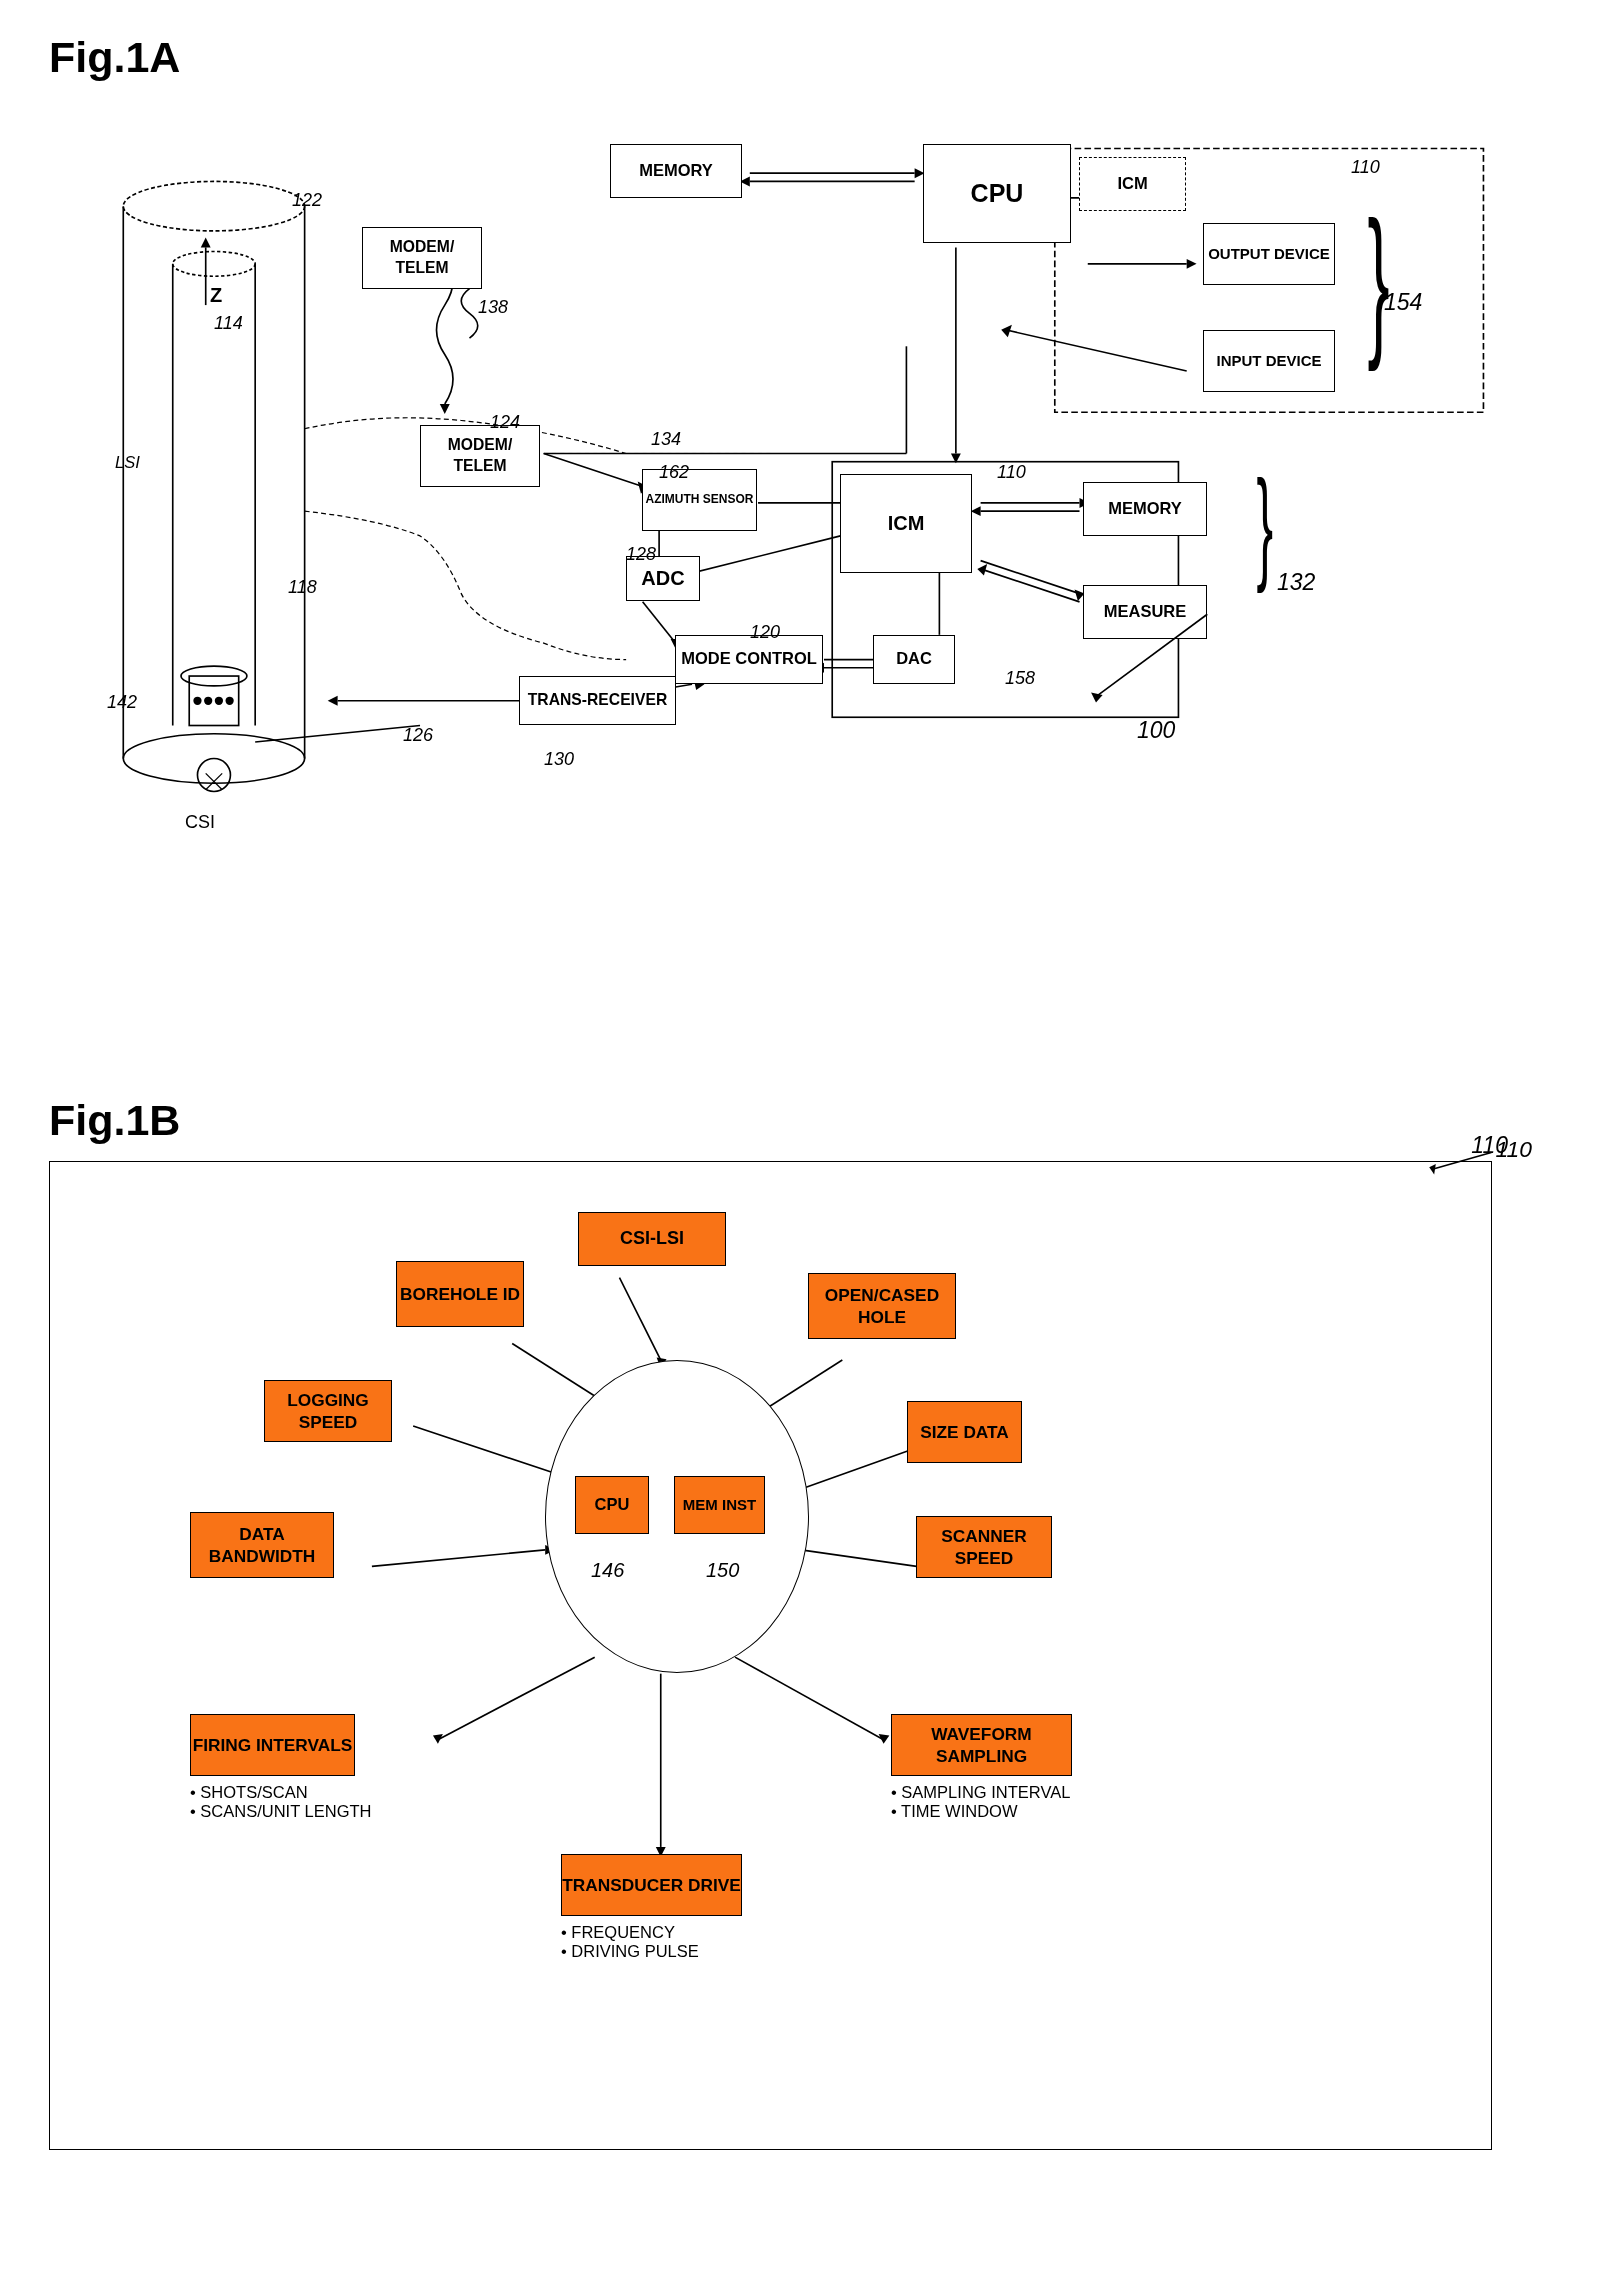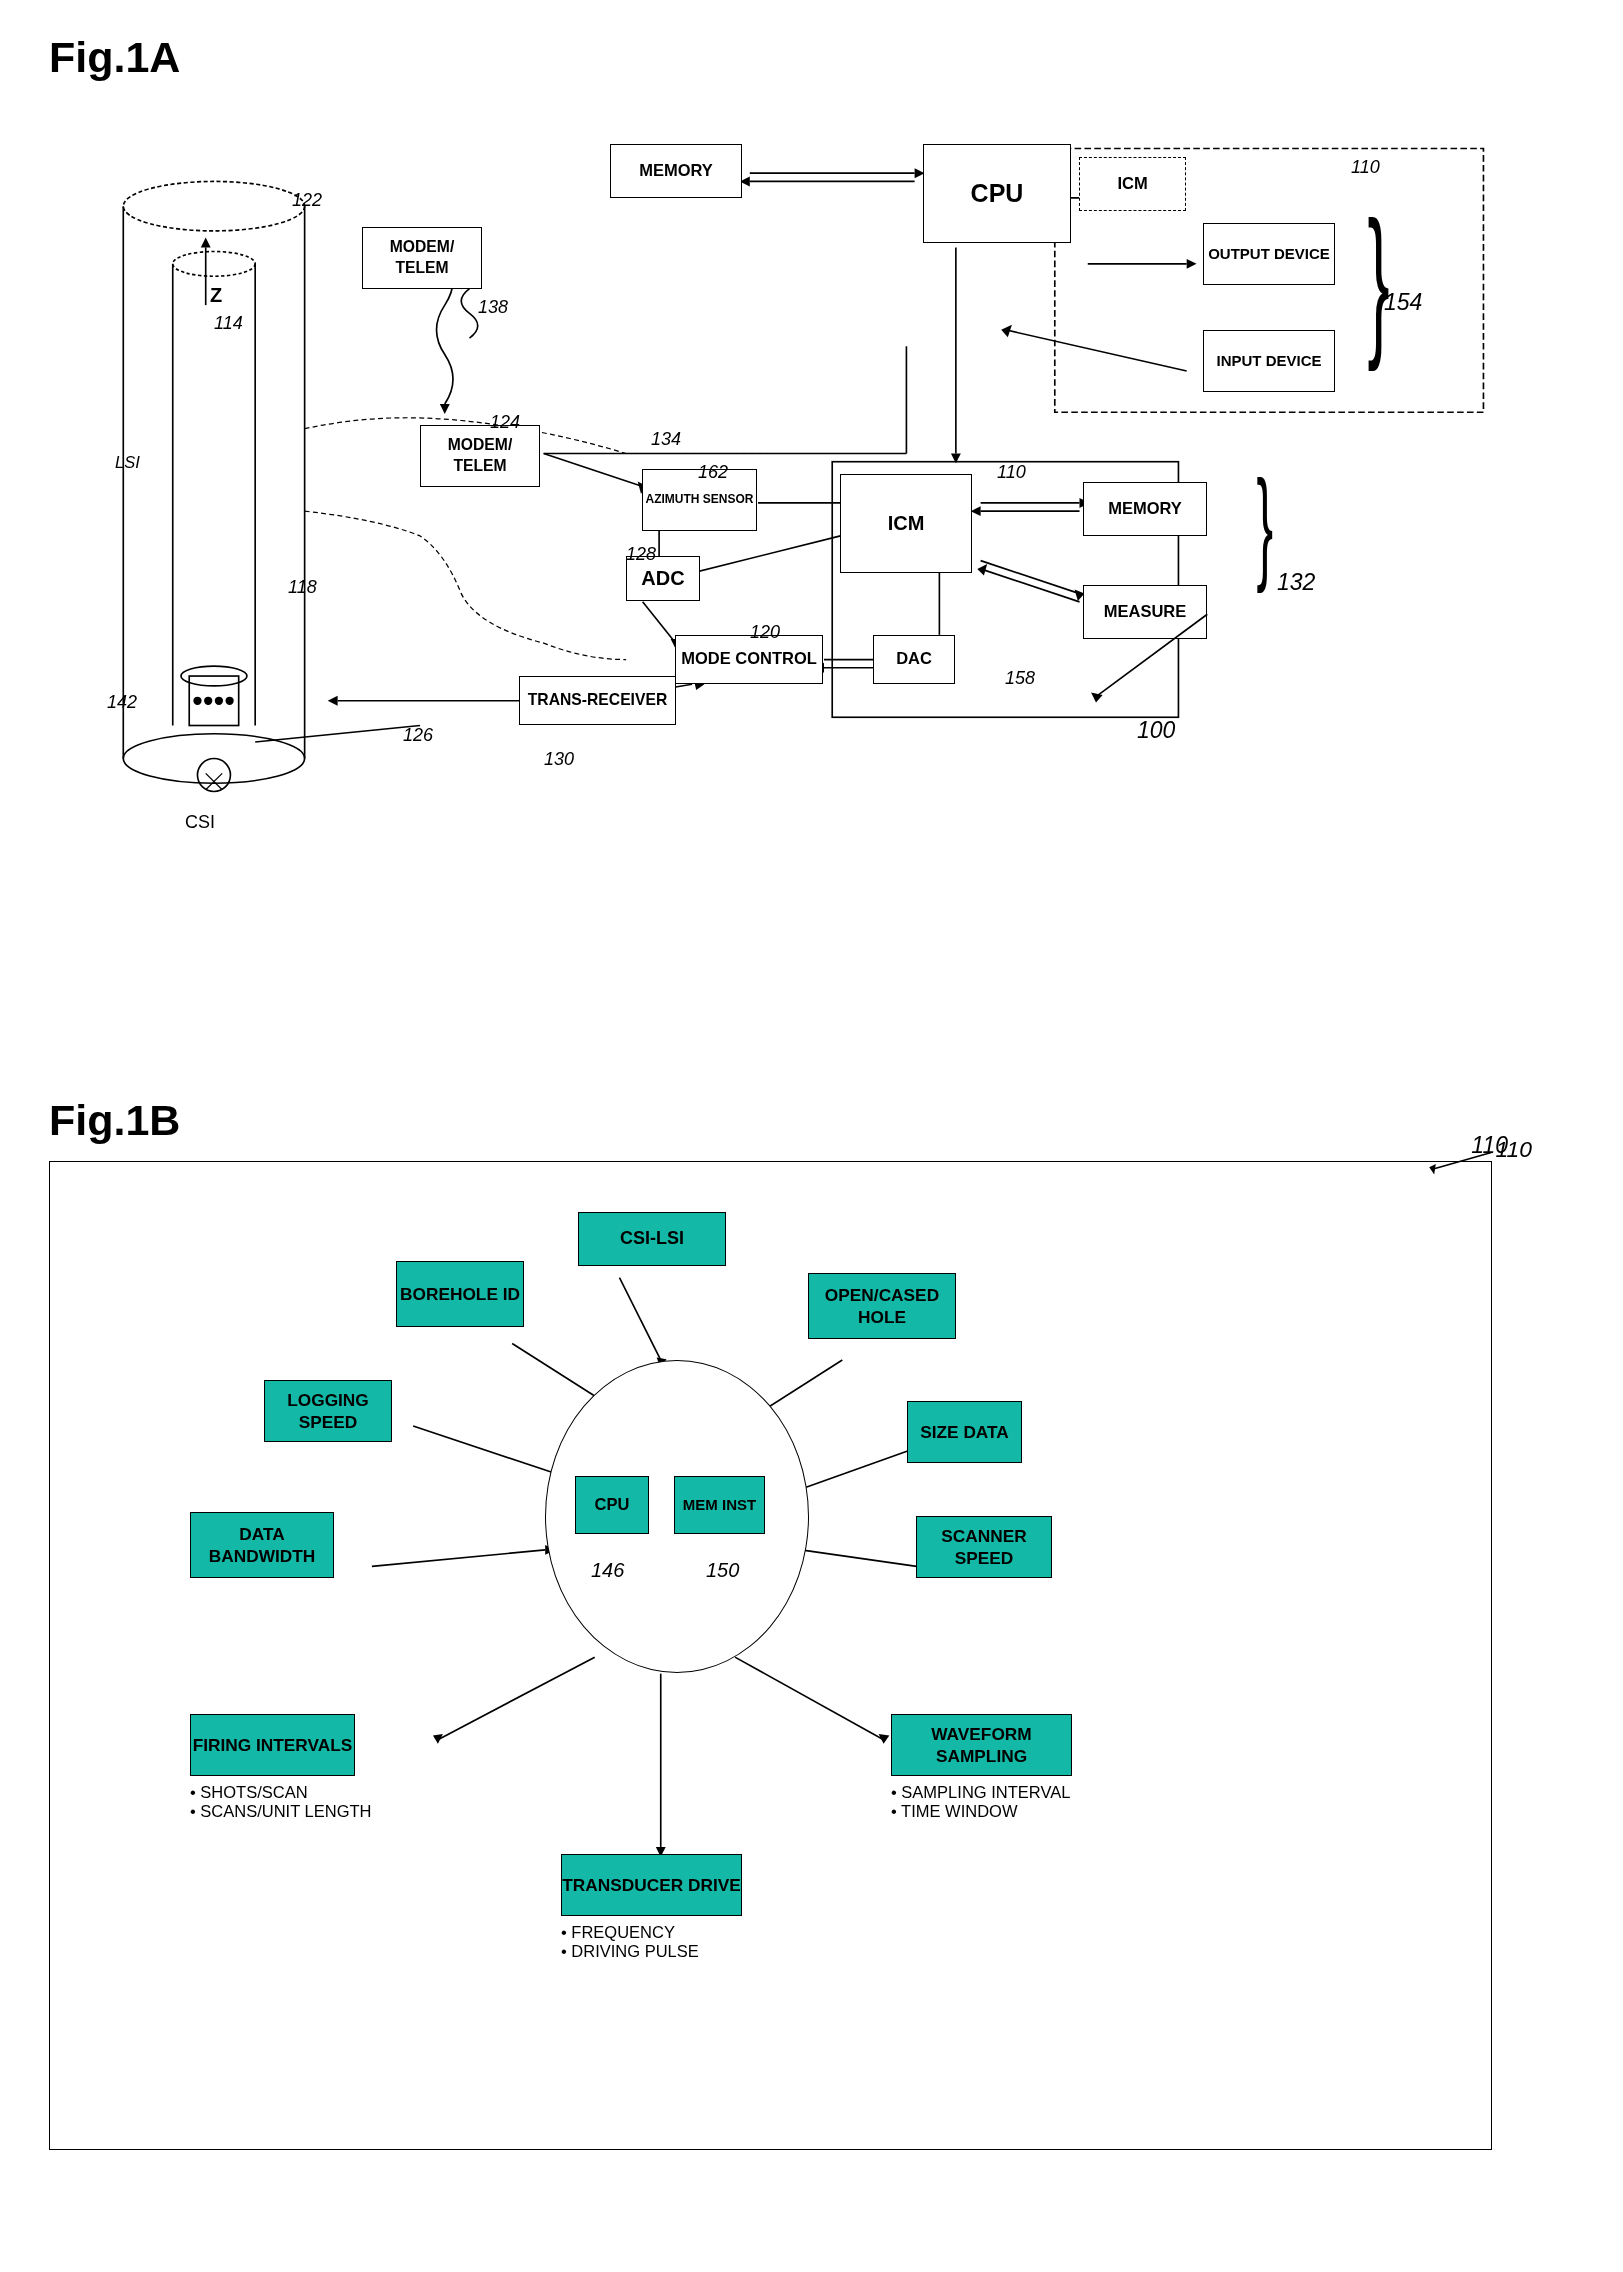--- a/index.html
+++ b/index.html
@@ -78,21 +78,21 @@
       background: #fff;
       display: flex;
       align-items: center;
       justify-content: center;
       text-align: center;
     }
 
     .small-box {
       position: absolute;
       border: 1.6px solid #000;
-      background: #14b8a6;
+      background: #f97316;
       display: flex;
       align-items: center;
       justify-content: center;
       text-align: center;
       font-size: 16.5px;
       font-weight: bold;
       line-height: 1.3;
     }
 
     .sub-label {
@@ -274,21 +274,21 @@
     <div style="position:absolute;left:1195px;top:363px;font-size:124px;color:#000;line-height:1;transform:scaleX(0.4);">}</div>
 
     <div class="label" style="left:1228px;top:470px;font-size:23px;">132</div>
 
     <div class="label" style="left:243px;top:91px;">122</div>
 
     <div class="label" style="left:165px;top:214px;">114</div>
 
     <div class="label" style="left:429px;top:198px;">138</div>
 
-    <div class="label" style="left:610px;top:363px;margin-left:39px;">162</div>
+    <div class="label" style="left:610px;top:363px;">162</div>
 
     <div class="label" style="left:948px;top:363px;">110</div>
 
     <div class="label" style="left:577px;top:445px;">128</div>
 
     <div class="label" style="left:239px;top:478px;">118</div>
 
     <div class="label" style="left:701px;top:523px;">120</div>
 
     <div class="label" style="left:956px;top:569px;">158</div>

